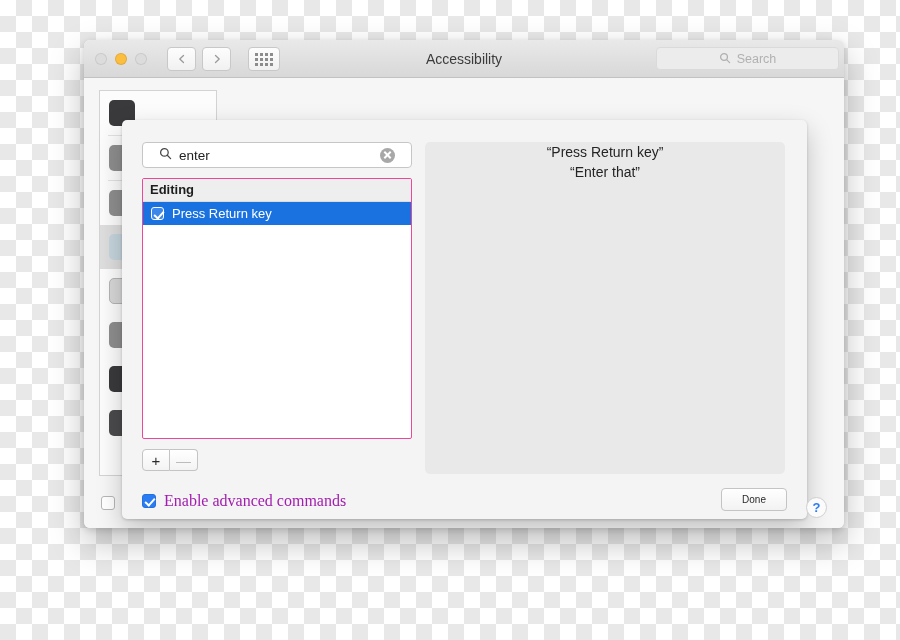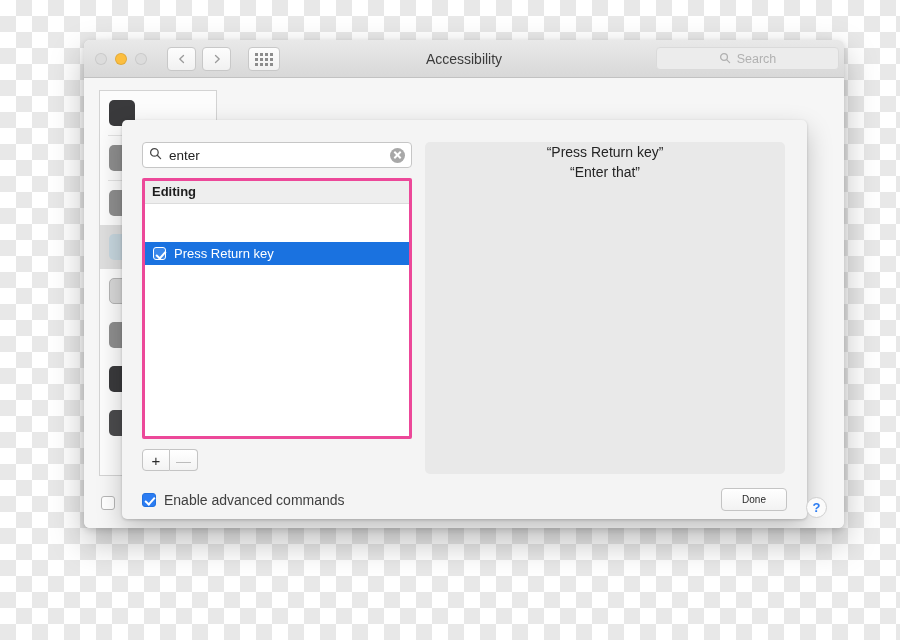--- a/index.html
+++ b/index.html
@@ -239,21 +239,21 @@
     left: 20px;
     top: 22px;
     width: 270px;
     height: 26px;
     background: #ffffff;
     border: 1px solid #c6c6c6;
     border-radius: 4px;
     box-sizing: border-box;
     display: flex;
     align-items: center;
-    padding: 0 6px;
+    padding: 0 16px;
     gap: 7px;
   }
   .sheet-search .val {
     font-size: 13.5px;
     color: #222;
     flex: 1 1 auto;
   }
   .clear-btn {
     width: 15px; height: 15px;
     border-radius: 50%;
@@ -271,21 +271,21 @@
   .clear-btn::before { transform: rotate(45deg); }
   .clear-btn::after { transform: rotate(-45deg); }
 
   .cmd-list {
     position: absolute;
     left: 20px;
     top: 58px;
     width: 270px;
     height: 261px;
     background: #ffffff;
-    border: 3px solid #ec4899;
+    border: 1px solid #ec4899;
     border-radius: 2px;
     box-sizing: border-box;
     overflow: hidden;
   }
   .group-head {
     height: 22px;
     line-height: 22px;
     padding-left: 7px;
     font-size: 13px;
     font-weight: bold;
@@ -294,21 +294,20 @@
     border-bottom: 1px solid #dcdcdc;
   }
   .cmd-row {
     height: 23px;
     display: flex;
     align-items: center;
     gap: 8px;
     padding-left: 8px;
     font-size: 13px;
     color: #1d1d1d;
-    margin-top: 38px;
   }
   .cmd-row.selected {
     background: #1a72e0;
     color: #ffffff;
   }
   .cmd-row .rcb {
     width: 13px; height: 13px;
     border-radius: 3px;
     box-sizing: border-box;
     background: #ffffff;
@@ -354,21 +353,21 @@
   .ar-btn.last { border-radius: 0 4px 4px 0; border-left: none; color: #bcbcbc; }
 
   .adv-row {
     position: absolute;
     left: 20px;
     top: 372px;
     display: flex;
     align-items: center;
     gap: 8px;
   }
-  .adv-row .lbl { font-size: 14px; color: #404040; }
+  .adv-row .lbl { font-size: 16px; color: #a21caf; font-family: Liberation Serif, serif; }
 
   .detail-panel {
     position: absolute;
     left: 303px;
     top: 22px;
     width: 360px;
     height: 332px;
     background: #e9e9e9;
     border-radius: 5px;
     display: flex;

